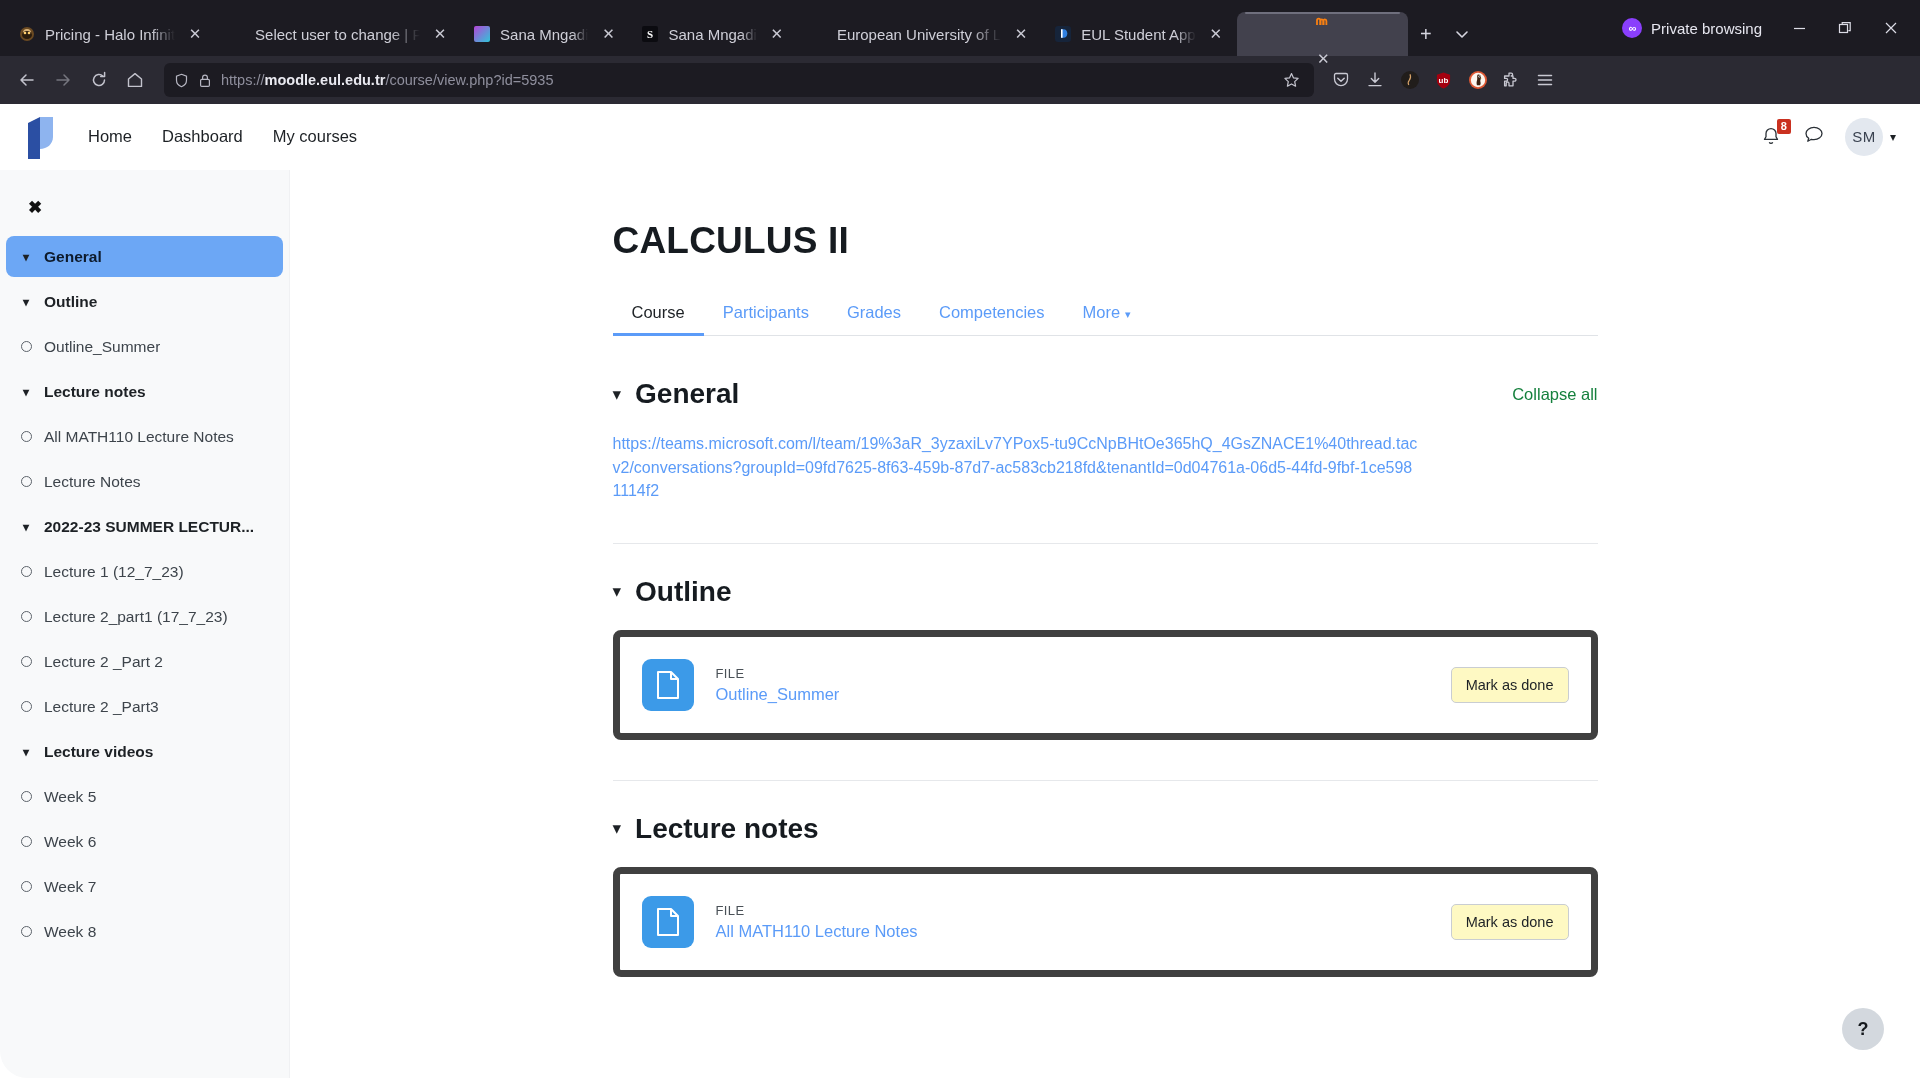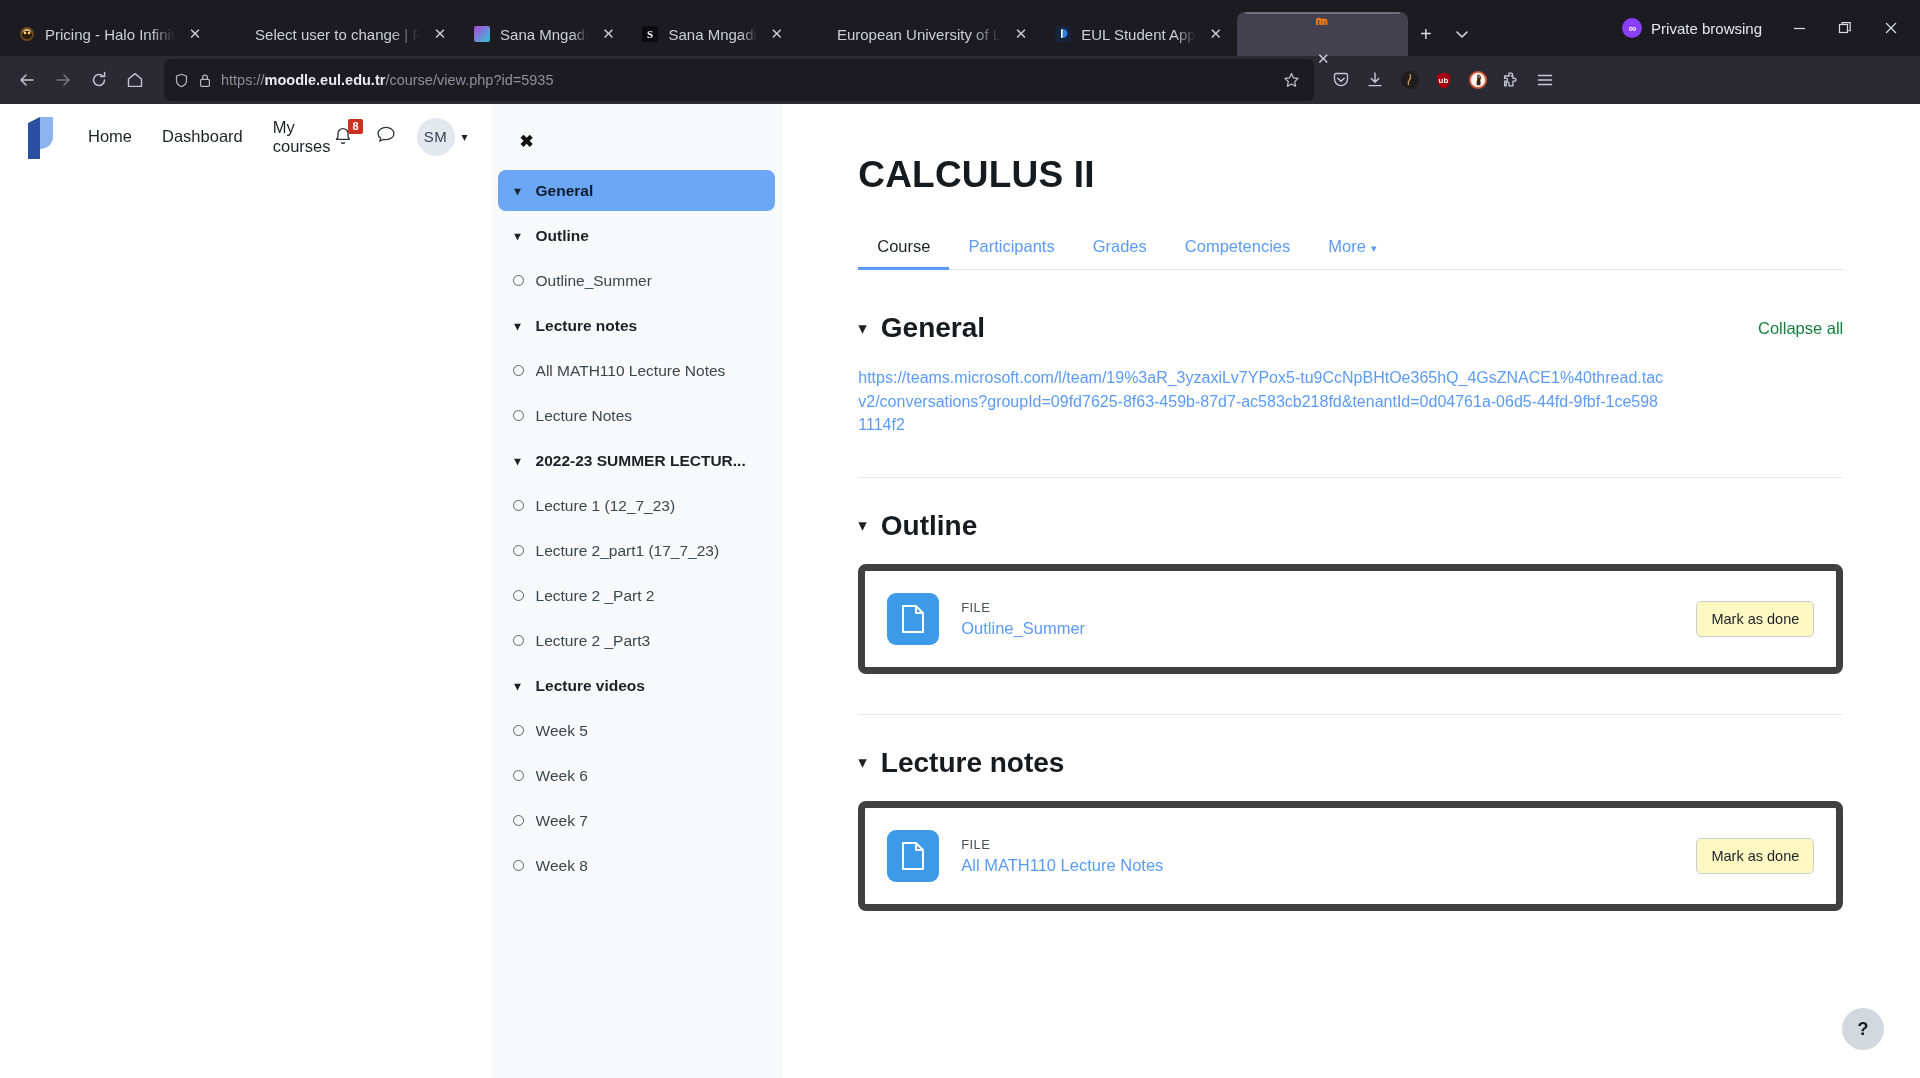--- a/index.html
+++ b/index.html
@@ -73,37 +73,37 @@
   .navbar {
     height: 48px; flex: 0 0 48px; background: #2b2a33;
     display: flex; align-items: center; padding: 0 10px; gap: 2px;
   }
   .nav-btn {
     width: 34px; height: 34px; display: flex; align-items: center;
     justify-content: center; color: #c3c3cd; font-size: 18px; border-radius: 5px;
   }
   .nav-btn.disabled { color: #76767f; }
   .urlbar {
-    flex: 1; height: 42px; background: #1c1b22; border-radius: 6px;
+    flex: 1; height: 34px; background: #1c1b22; border-radius: 6px;
     margin: 0 10px; display: flex; align-items: center; padding: 0 10px; gap: 9px;
     max-width: 1150px;
   }
   .urlbar .shield, .urlbar .lock { color: #b6b6c2; font-size: 14px; display:flex; }
   .urltext { flex: 1; font-size: 14.5px; color: #8f8f9d; white-space: nowrap; overflow: hidden; }
   .urltext b { color: #e9e9f0; font-weight: 600; }
   .urltext .scheme { color: #8f8f9d; }
   .star-btn { width: 26px; height: 26px; display: flex; align-items: center; justify-content: center; color: #c6c6d0; font-size: 16px; }
   .ext-icons { display: flex; align-items: center; gap: 4px; margin-left: 6px; }
   .ext-icon {
     width: 30px; height: 30px; display: flex; align-items: center;
     justify-content: flex-start; color: #c9c9d3; font-size: 15px; border-radius: 5px;
   }
 
   
-  .page { flex: 1; background: #fff; overflow: hidden; position: relative; display: flex; flex-direction: row; border-radius: 27px; }
+  .page { flex: 1; background: #fff; overflow: hidden; position: relative; display: flex; flex-direction: column; border-radius: 27px; }
 
   .moodle-header {
     height: 66px; flex: 0 0 66px; background: #fff; display: flex;
     align-items: center; padding: 0 24px 0 20px; border-bottom: 1px solid #fff;
   }
   .brand-logo { width: 42px; height: 44px; margin-right: 26px; position: relative; }
   .mnav { display: flex; align-items: center; gap: 30px; }
   .mnav a { font-size: 16.5px; color: #1d2125; text-decoration: none; }
   .header-right { margin-left: auto; display: flex; align-items: center; gap: 20px; }
   .bell-wrap { position: relative; width: 24px; height: 26px; display:flex; align-items:center; justify-content:center; }

